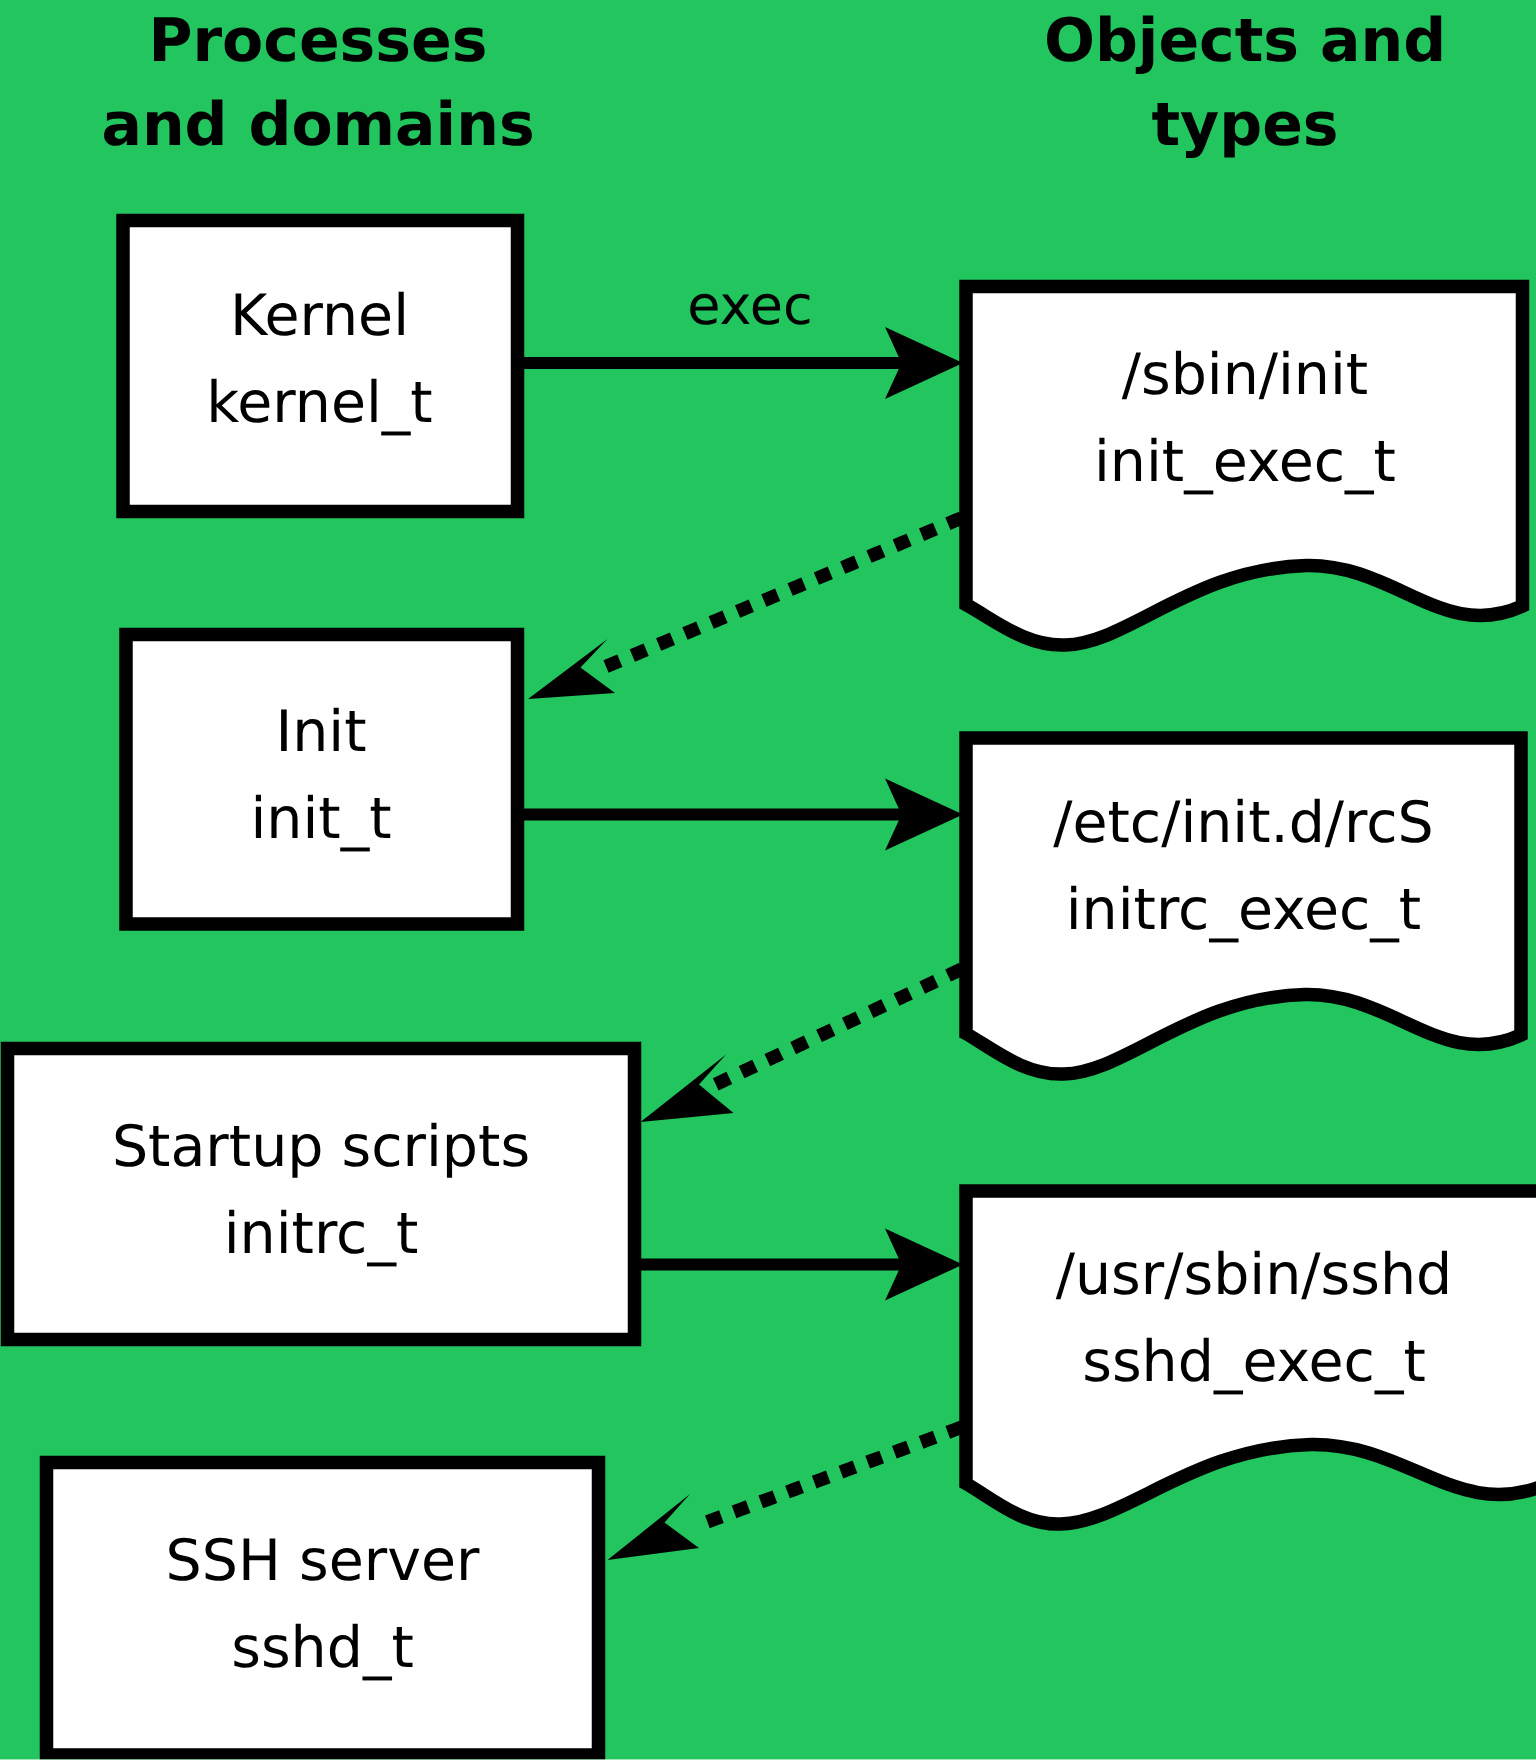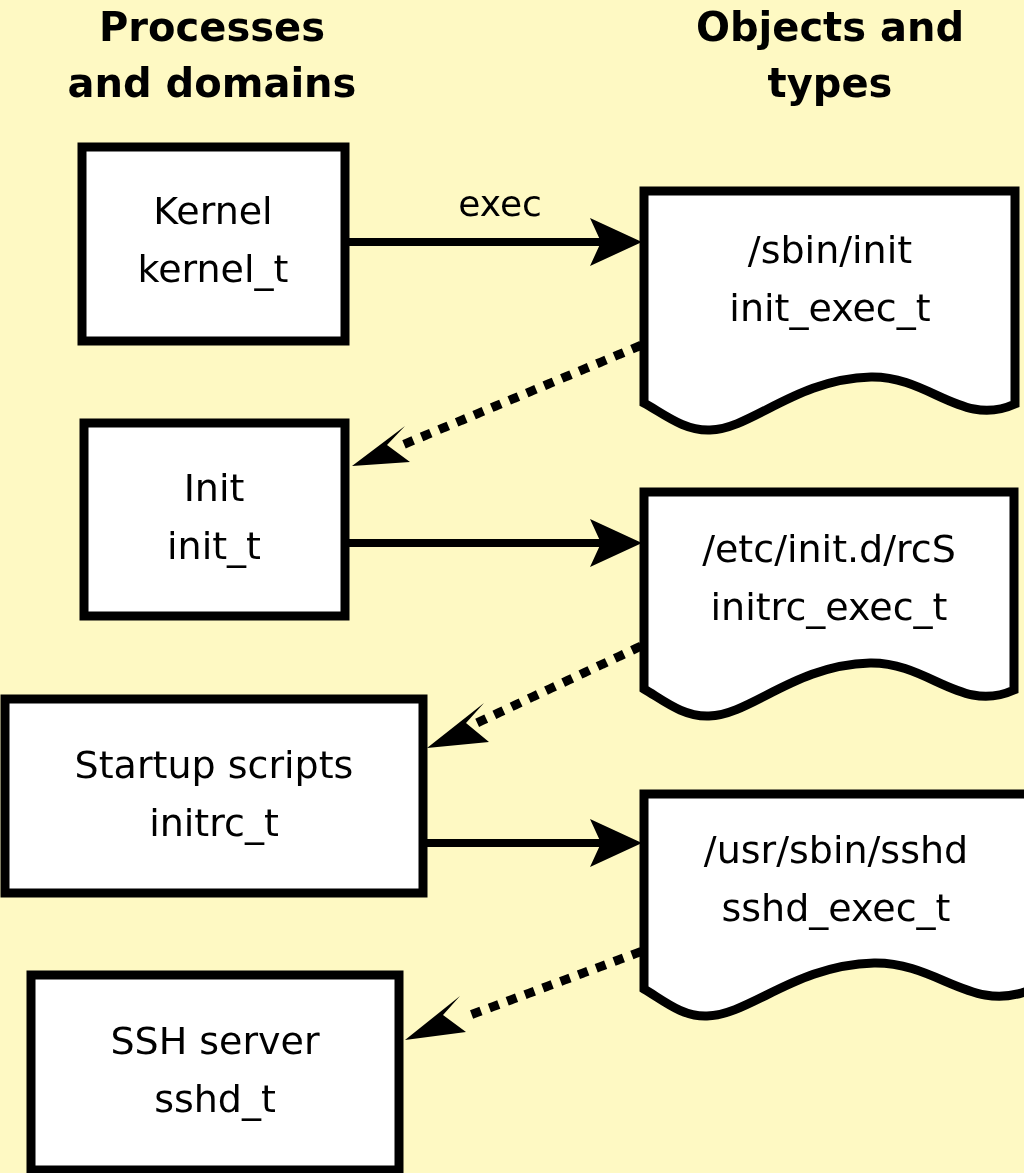--- a/index.html
+++ b/index.html
@@ -4,21 +4,21 @@
 <style>
   html, body {
     margin: 0;
     padding: 0;
     background: #ffffff;
   }
   #canvas {
     position: relative;
     width: 1024px;
     height: 1173px;
-    background: #fef9c3;
+    background: #22c55e;
     overflow: hidden;
     font-family: "DejaVu Sans", sans-serif;
   }
   svg#diagram {
     position: absolute;
     top: 0;
     left: 0;
     width: 1024px;
     height: 1173px;
   }

